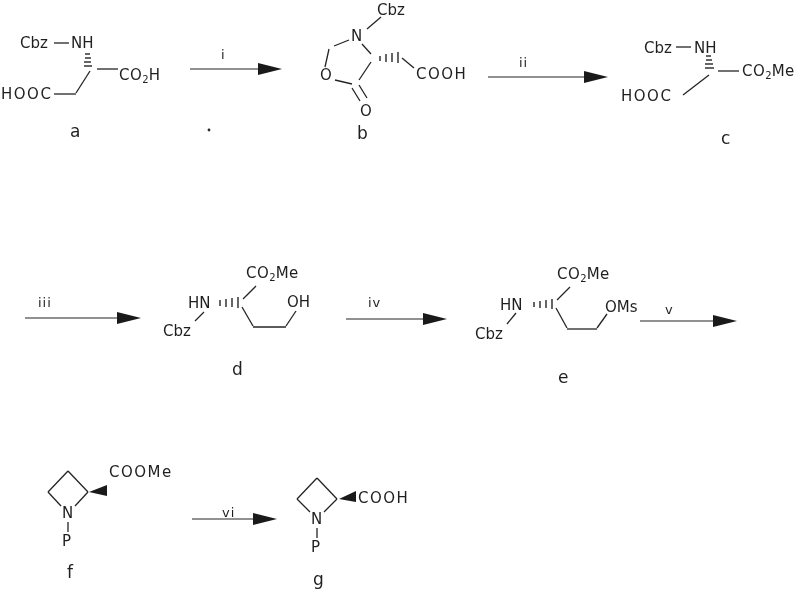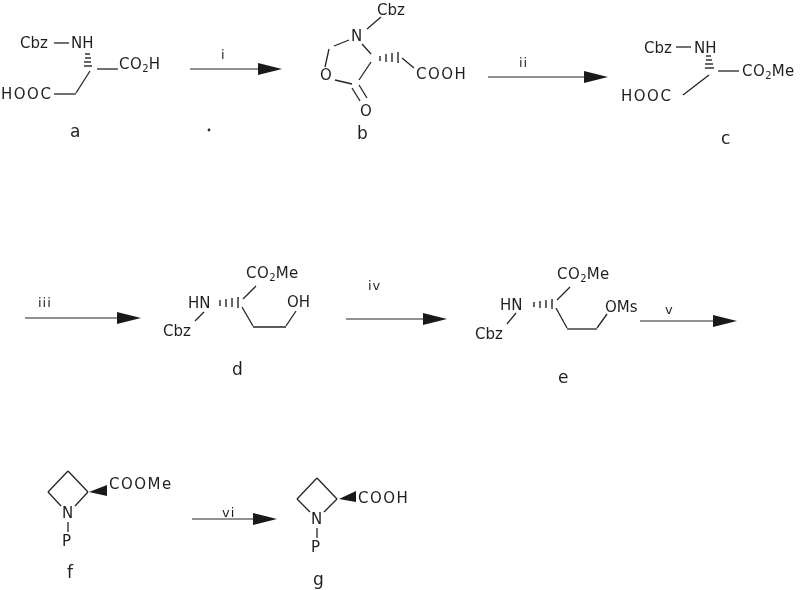--- a/index.html
+++ b/index.html
@@ -140,21 +140,21 @@
       <line x1="337" y1="499" x2="324" y2="512"></line>
       <line x1="310" y1="512" x2="297" y2="499"></line>
       <line x1="297" y1="499" x2="317" y2="478"></line>
       <polygon points="339,499 356,491 356,502" fill="#1a1a1a" stroke="none"></polygon>
       <line x1="317" y1="528" x2="317" y2="538"></line>
     </g>
   </svg>
 
   <div class="t atom" style="left:20px;top:35px">Cbz</div>
   <div class="t atom" style="left:71px;top:35px">NH</div>
-  <div class="t f" style="left:119px;top:56px"><span>CO</span><span class="sub">2</span><span>H</span></div>
+  <div class="t f" style="left:119px;top:67px"><span>CO</span><span class="sub">2</span><span>H</span></div>
   <div class="t" style="left:1px;top:86px">HOOC</div>
   <div class="t lbl" style="left:70px;top:123px">a</div>
 
   <div class="t rn" style="left:221px;top:47px">i</div>
 
   <div class="t atom" style="left:377px;top:2px">Cbz</div>
   <div class="t atom" style="left:351px;top:28px">N</div>
   <div class="t atom" style="left:320px;top:67px">O</div>
   <div class="t atom" style="left:360px;top:103px">O</div>
   <div class="t" style="left:416px;top:66px">COOH</div>
@@ -169,31 +169,31 @@
   <div class="t lbl" style="left:721px;top:130px">c</div>
 
   <div class="t rn" style="left:38px;top:295px">iii</div>
 
   <div class="t f" style="left:246px;top:265px"><span>CO</span><span class="sub">2</span><span>Me</span></div>
   <div class="t atom" style="left:188px;top:295px">HN</div>
   <div class="t atom" style="left:163px;top:323px">Cbz</div>
   <div class="t atom" style="left:287px;top:294px">OH</div>
   <div class="t lbl" style="left:232px;top:361px">d</div>
 
-  <div class="t rn" style="left:368px;top:278px">iv</div>
+  <div class="t rn" style="left:368px;top:295px">iv</div>
 
   <div class="t f" style="left:557px;top:266px"><span>CO</span><span class="sub">2</span><span>Me</span></div>
   <div class="t atom" style="left:500px;top:297px">HN</div>
   <div class="t atom" style="left:475px;top:326px">Cbz</div>
   <div class="t atom" style="left:605px;top:299px">OMs</div>
   <div class="t lbl" style="left:558px;top:369px">e</div>
 
   <div class="t rn" style="left:665px;top:302px">v</div>
 
-  <div class="t" style="left:109px;top:476px">COOMe</div>
+  <div class="t" style="left:109px;top:464px">COOMe</div>
   <div class="t atom" style="left:62px;top:505px">N</div>
   <div class="t atom" style="left:62px;top:533px">P</div>
   <div class="t lbl" style="left:67px;top:564px">f</div>
 
   <div class="t rn" style="left:222px;top:505px">vi</div>
 
   <div class="t" style="left:358px;top:490px">COOH</div>
   <div class="t atom" style="left:311px;top:511px">N</div>
   <div class="t atom" style="left:311px;top:539px">P</div>
   <div class="t lbl" style="left:313px;top:571px">g</div>

